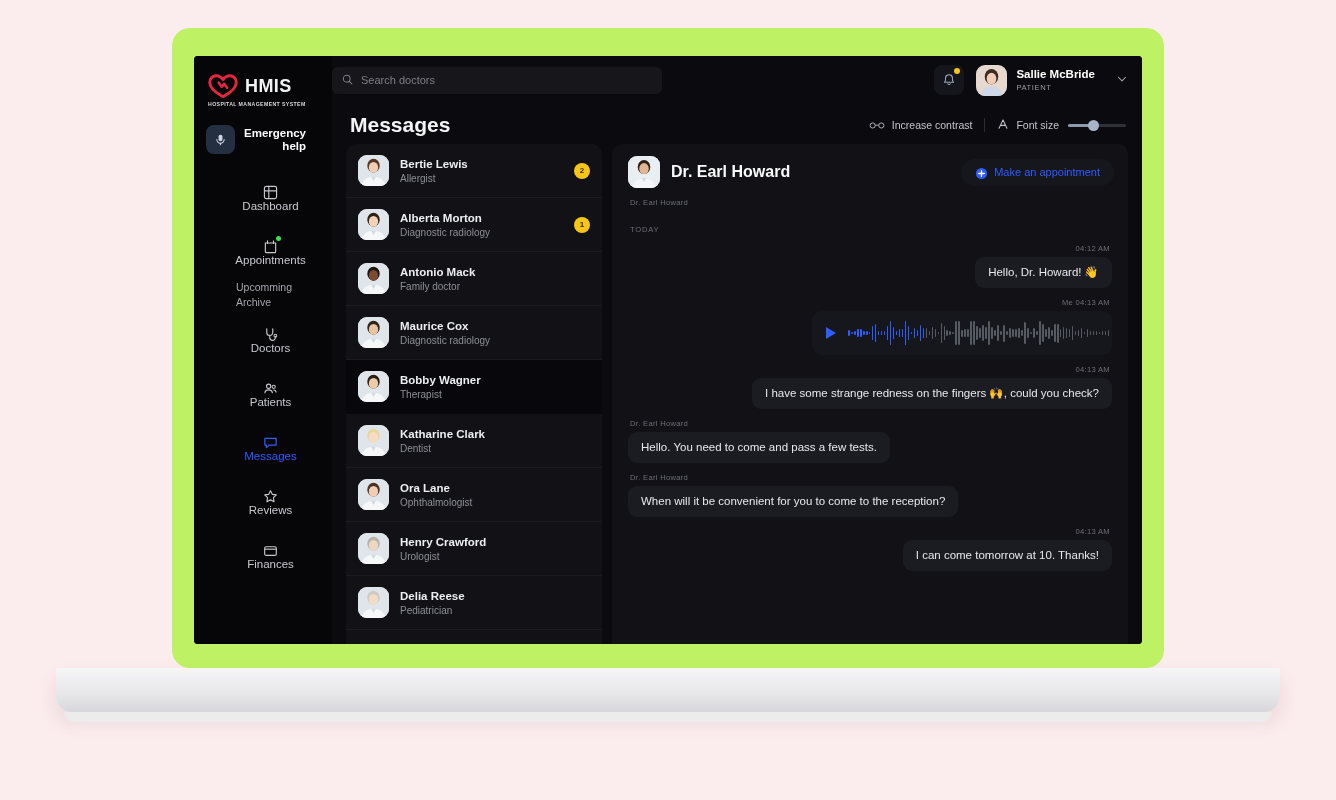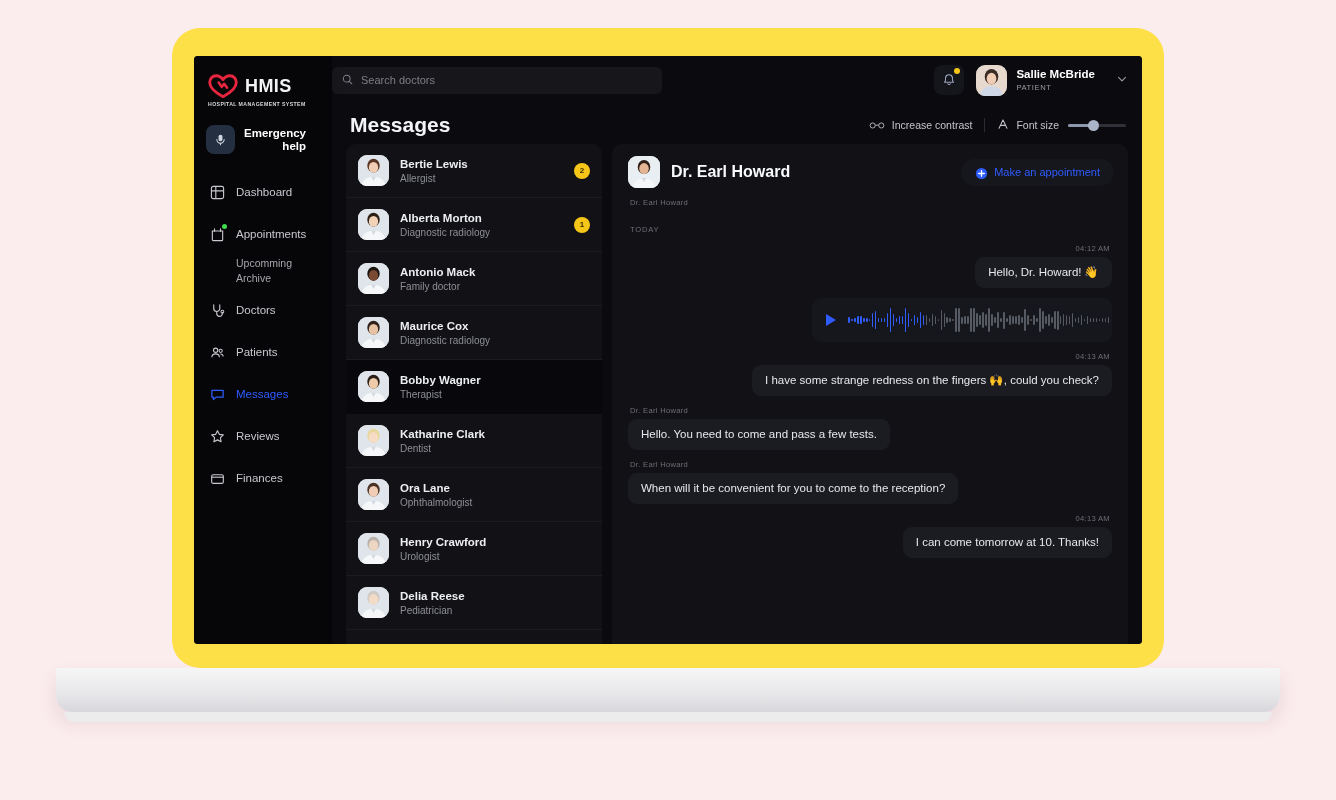--- a/index.html
+++ b/index.html
@@ -19,22 +19,22 @@
     height: 800px;
     background: #fbeced;
   }
 
   .laptop-body {
     position: absolute;
     left: 172px;
     top: 28px;
     width: 992px;
     height: 640px;
-    background: #fde047;
-    border-radius: 28px;
+    background: #bef264;
+    border-radius: 18px;
     padding: 28px 22px 24px 22px;
   }
 
   .screen {
     position: relative;
     width: 948px;
     height: 588px;
     background: #0b0b0f;
     border-radius: 4px;
     overflow: hidden;
@@ -115,25 +115,25 @@
     font-size: 11.5px;
     font-weight: bold;
     line-height: 13px;
     width: 62px;
   }
 
   .nav { margin-top: 22px; }
   .nav-item {
     display: flex;
     align-items: center;
-    gap: 11px;
     padding: 8px 0 8px 15px;
     margin-bottom: 10px;
     cursor: pointer;
     position: relative;
+    flex-direction: column;
   }
   .nav-icon { width: 16px; height: 16px; flex: 0 0 16px; position: relative;
     display:flex; align-items:center; justify-content:center; }
   .nav-label { color: #c8c9cf; font-size: 11.5px; white-space: nowrap; }
   .nav-item.active .nav-label { color: #2f5cff; }
   .nav-dot {
     position: absolute;
     right: -2px; top: -2px;
     width: 5px; height: 5px;
     border-radius: 50%;
@@ -714,20 +714,21 @@
               </div>
             </div>
 
             <div class="msgs" id="msgs">
                 <div class="meta">Dr. Earl Howard</div>
                 <div class="divider-day">TODAY</div>
                 <div class="meta right">04:12 AM</div>
                 <div class="row right">
                   <div class="bubble">Hello, Dr. Howard! 👋</div>
                 </div>
+                <div class="meta right">Me  04:13 AM</div>
                 <div class="row right">
                   <div class="audio">
                     <span class="play-tri"></span>
                     <div class="wave">
                       <i class="on" style="height: 5.5px;"></i>
                       <i class="on" style="height: 2.4px;"></i>
                       <i class="on" style="height: 4px;"></i>
                       <i class="on" style="height: 7.9px;"></i>
                       <i class="on" style="height: 8px;"></i>
                       <i class="on" style="height: 4.8px;"></i>

